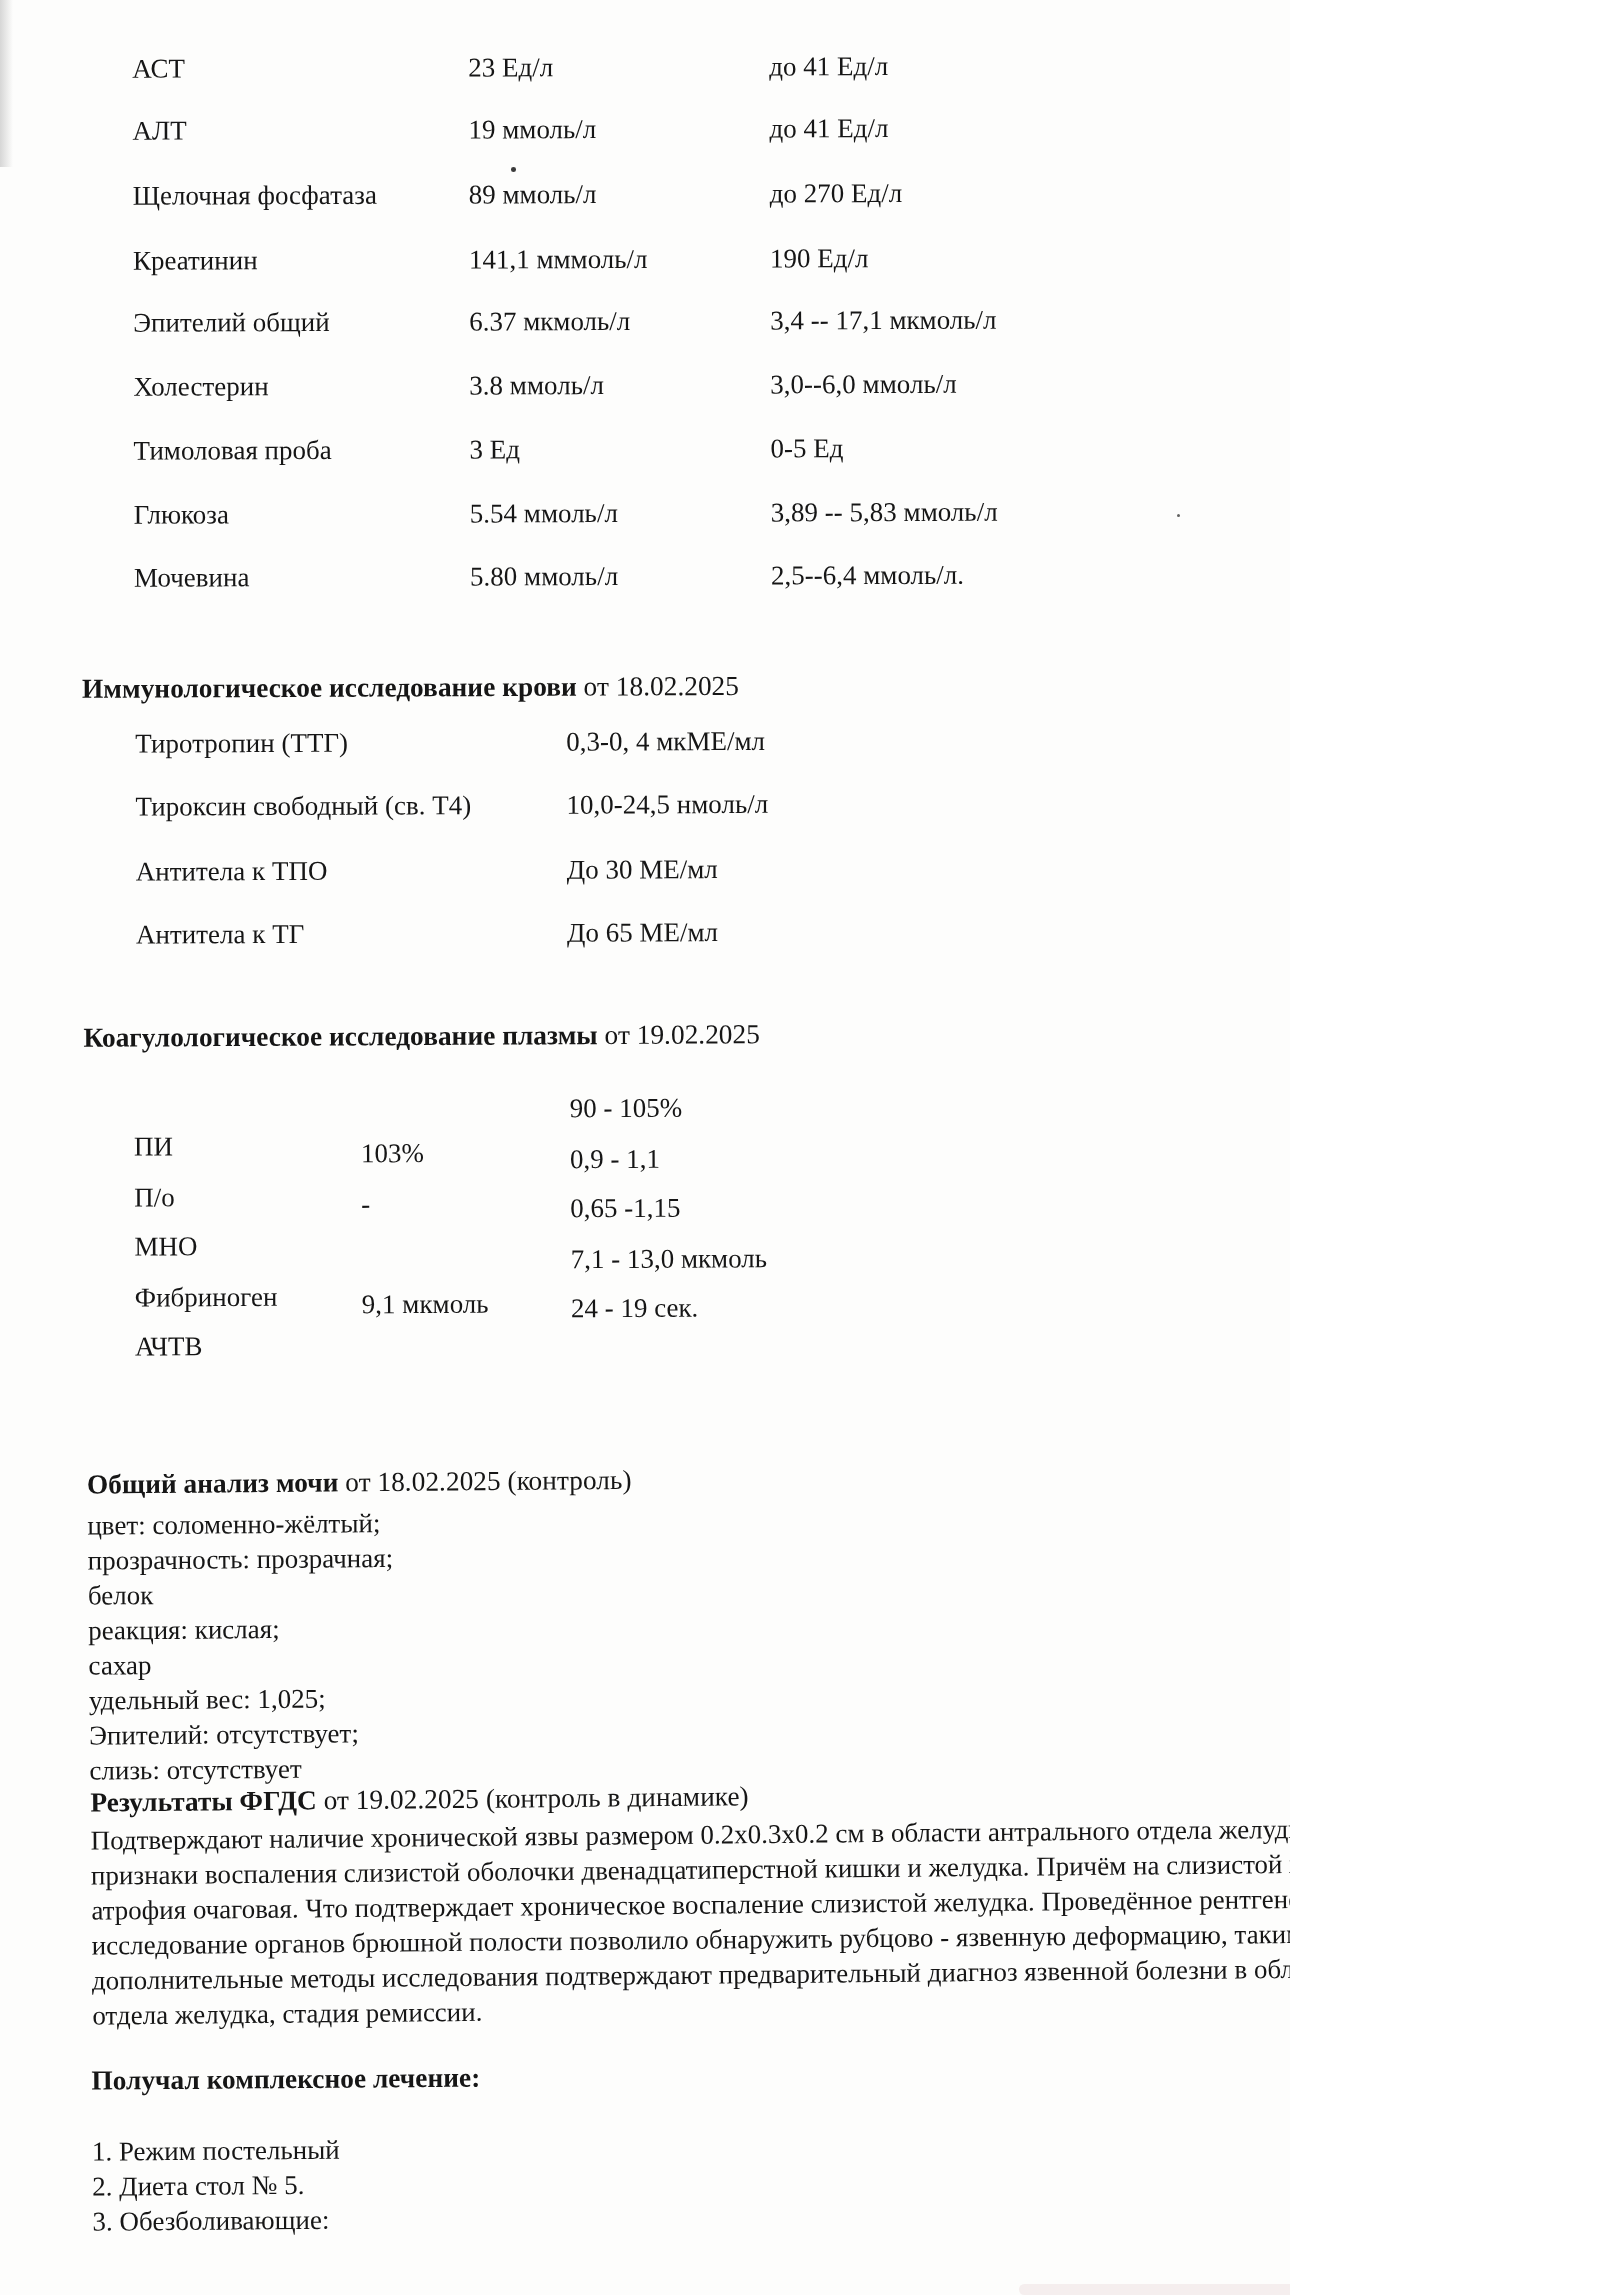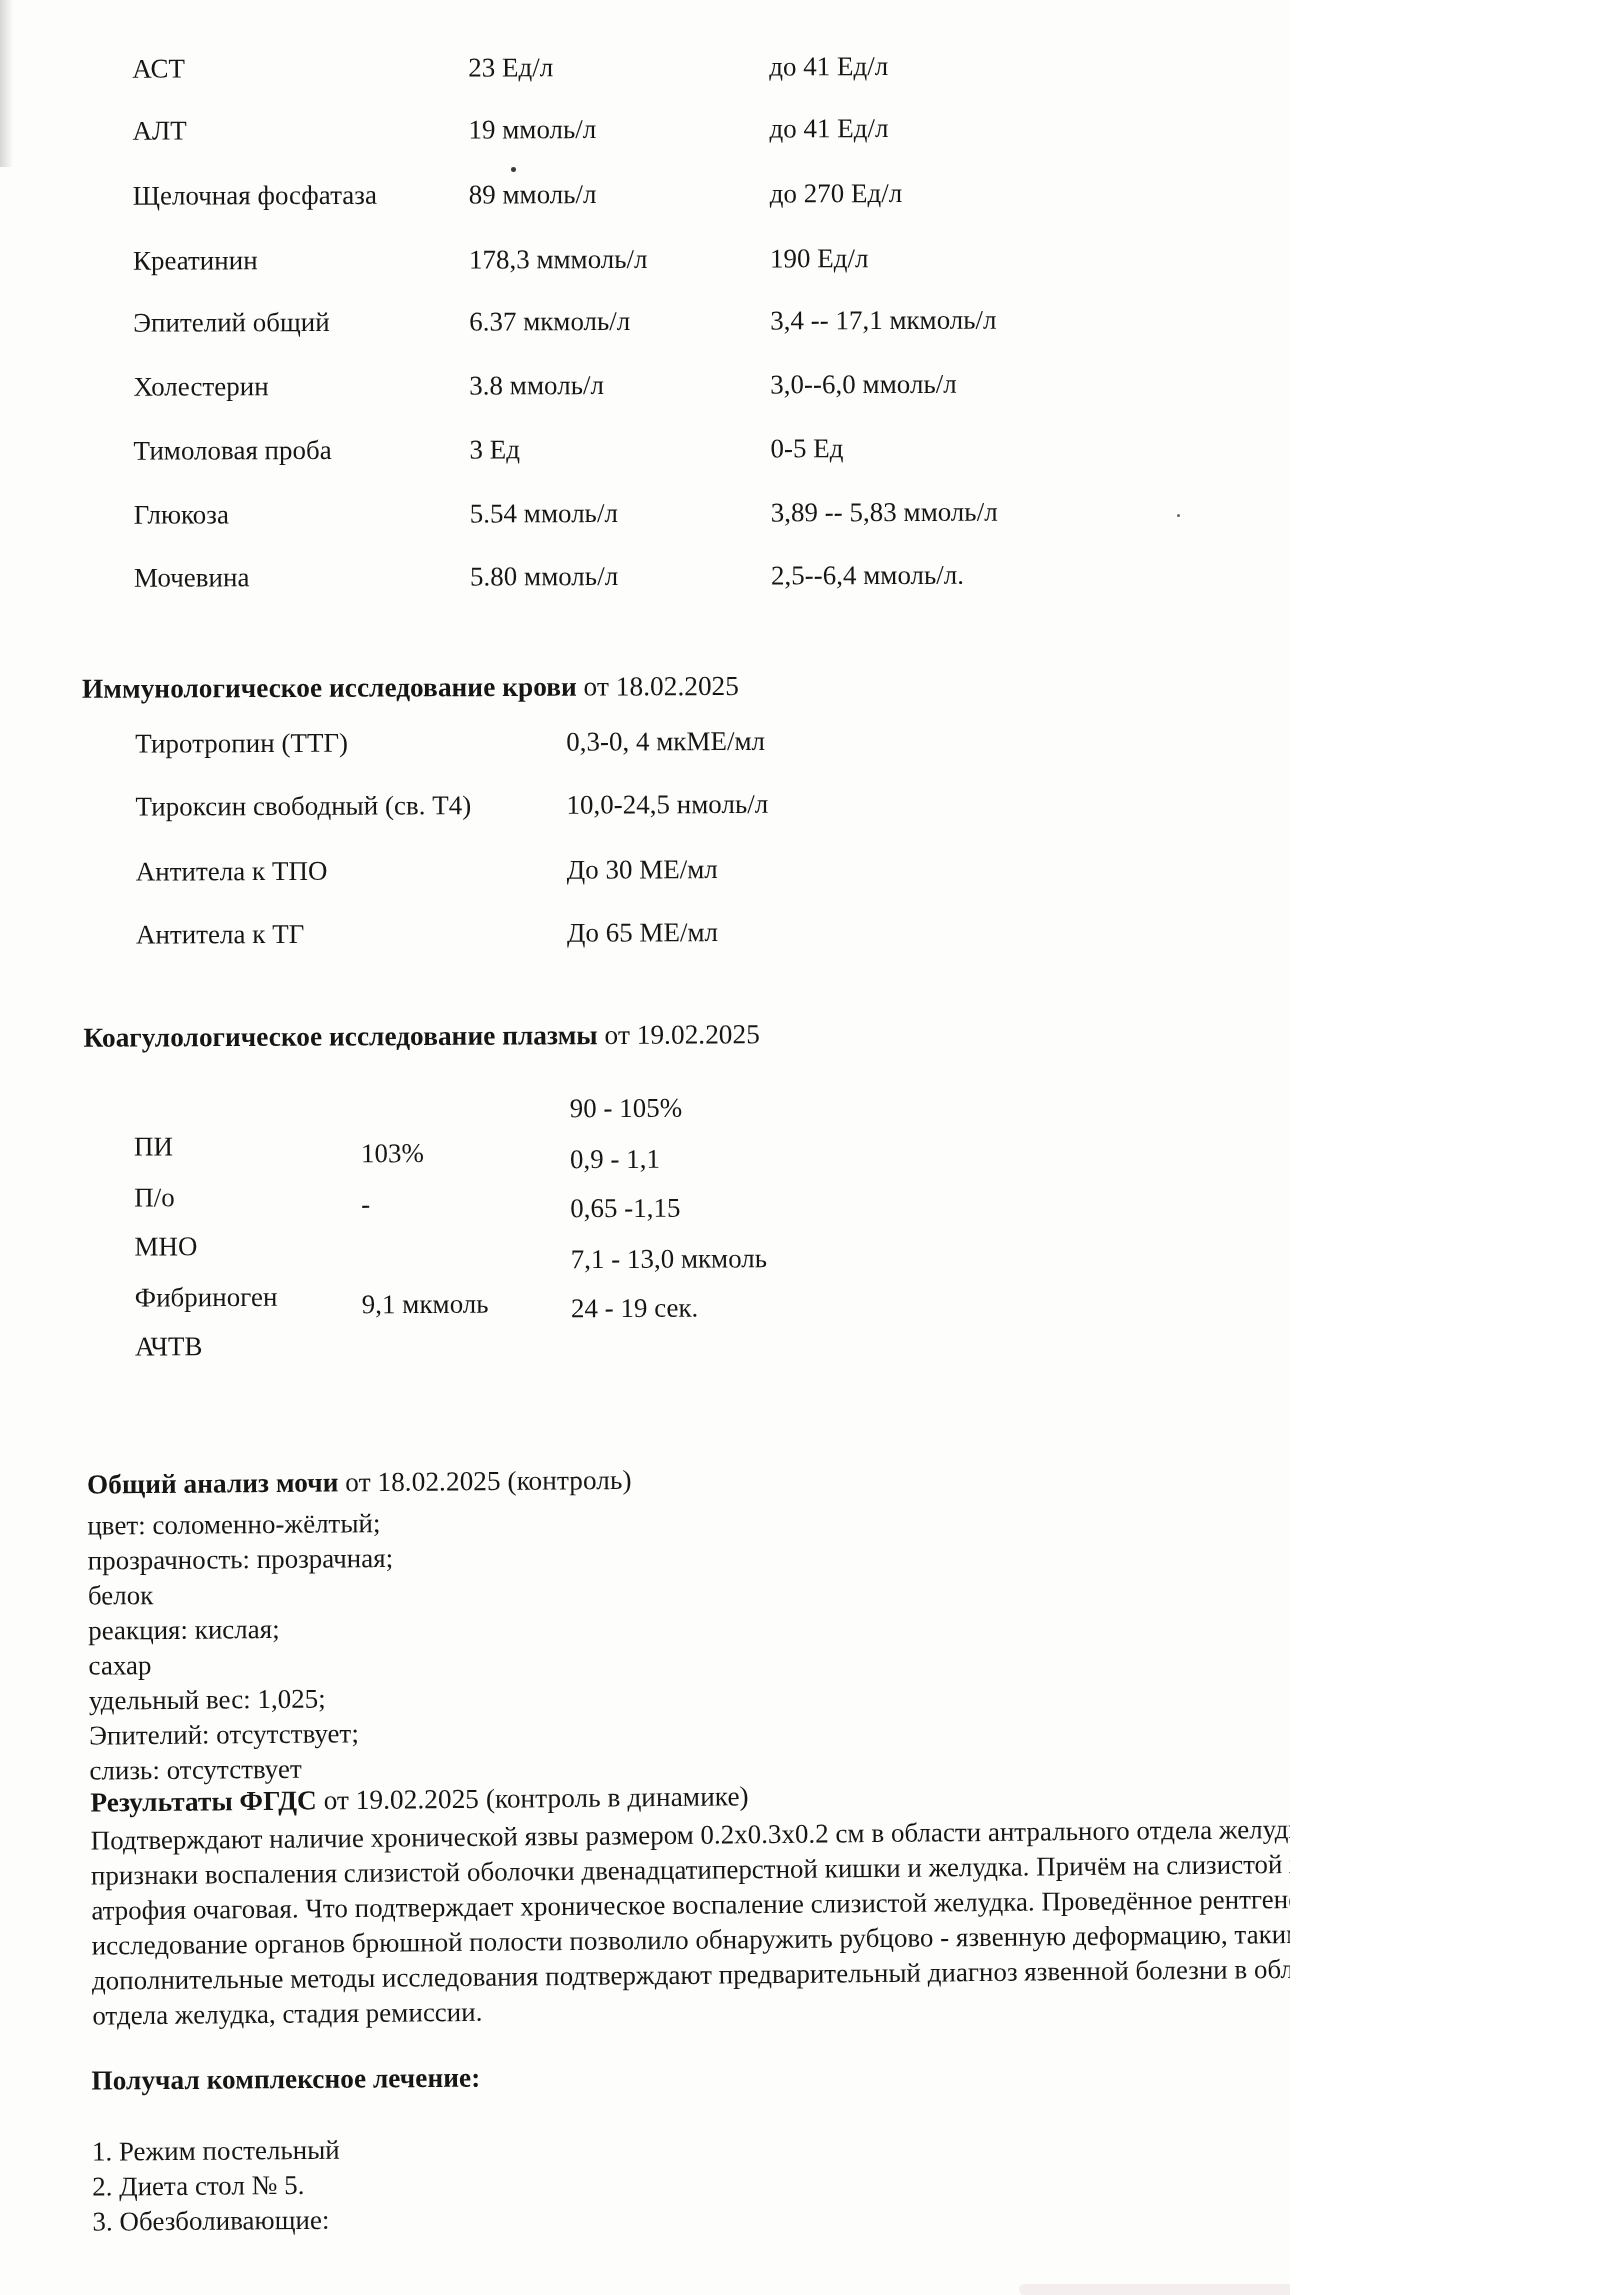--- a/index.html
+++ b/index.html
@@ -82,21 +82,21 @@
       <span class="cell val">19 ммоль/л</span>
       <span class="cell rng">до 41 Ед/л</span>
     </div>
     <div class="row" style="top:181px">
       <span class="cell name">Щелочная фосфатаза</span>
       <span class="cell val">89 ммоль/л</span>
       <span class="cell rng">до 270 Ед/л</span>
     </div>
     <div class="row" style="top:246px">
       <span class="cell name">Креатинин</span>
-      <span class="cell val">178,3 мммоль/л</span>
+      <span class="cell val">141,1 мммоль/л</span>
       <span class="cell rng">190 Ед/л</span>
     </div>
     <div class="row" style="top:308px">
       <span class="cell name">Эпителий общий</span>
       <span class="cell val">6.37 мкмоль/л</span>
       <span class="cell rng">3,4 -- 17,1 мкмоль/л</span>
     </div>
     <div class="row" style="top:372px">
       <span class="cell name">Холестерин</span>
       <span class="cell val">3.8 ммоль/л</span>

